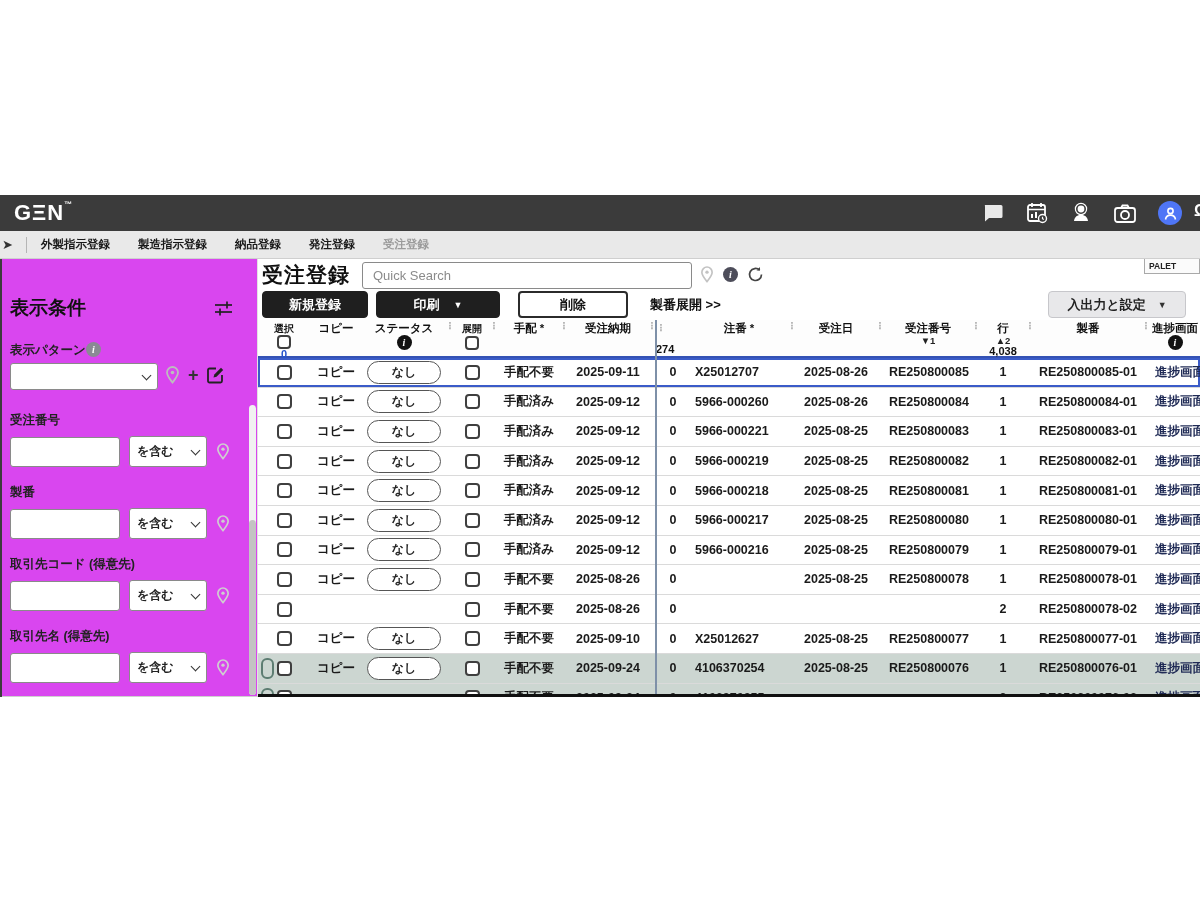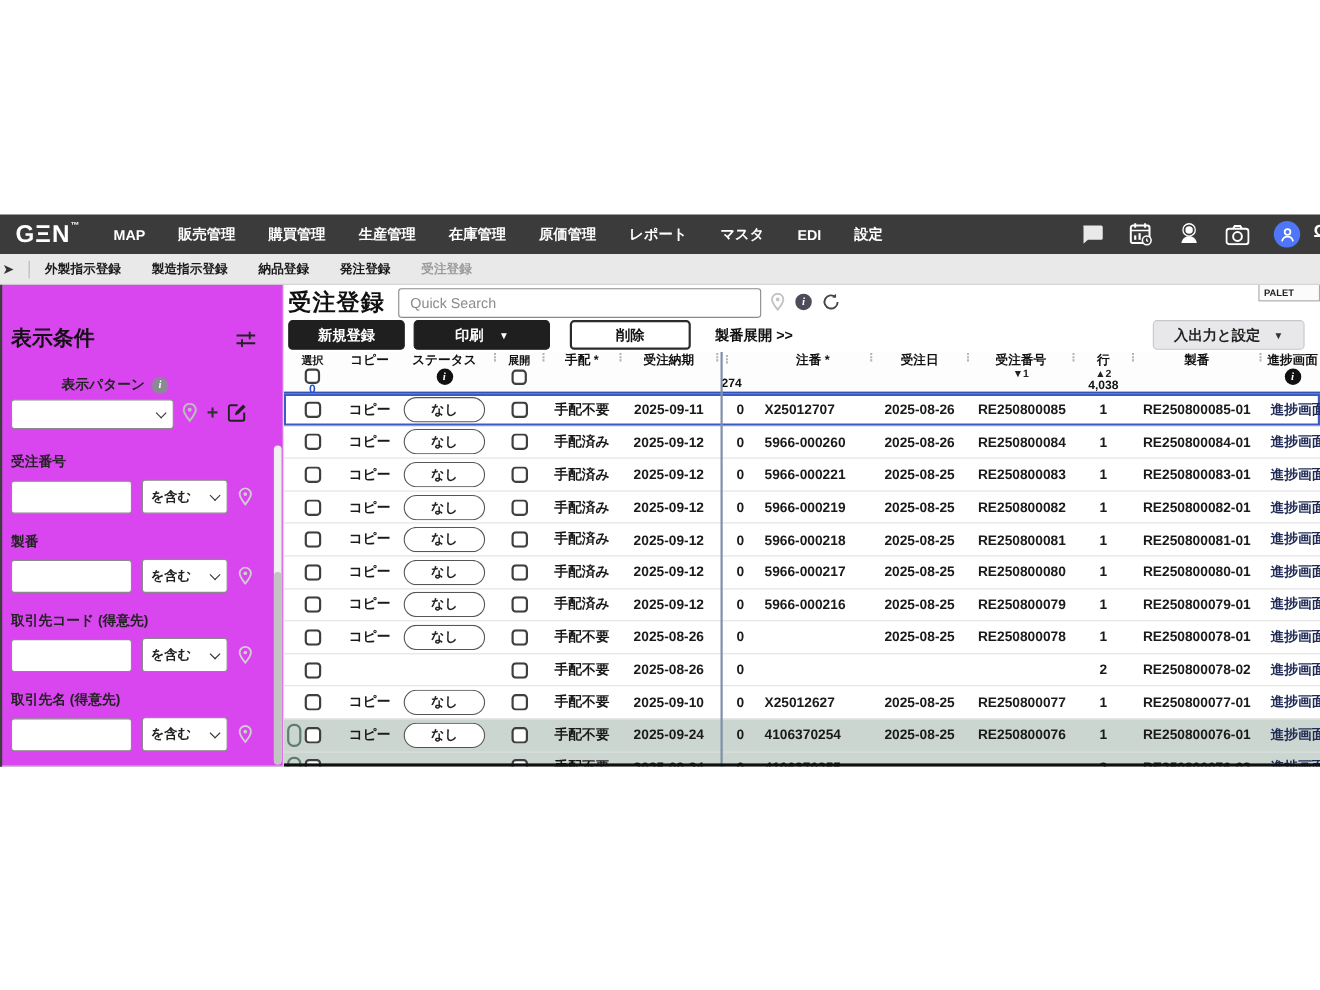--- a/index.html
+++ b/index.html
@@ -26,21 +26,21 @@
   .sn-item { font-size:11.5px; font-weight:bold; color:#1a1a1a; cursor:pointer; white-space:nowrap; }
   .sn-item.active { color:#9b9b9b; cursor:default; }
 
   
   .content { position:absolute; left:0; top:64px; width:1200px; height:438px; }
 
   
   .sidebar { position:absolute; left:0; top:0; width:258px; height:438px; background:#d946ef; border-left:2px solid #3c3c3c; border-right:1px solid #e3e3e3; }
   .sb-title-row { position:absolute; left:8px; top:36px; right:24px; display:flex; justify-content:space-between; align-items:center; }
   .sb-title { font-size:19px; font-weight:bold; color:#111; }
-  .sb-pattern-label { position:absolute; left:8px; top:83px; font-size:12.5px; font-weight:bold; color:#222; display:flex; align-items:center; gap:6px;margin-left:46px; }
+  .sb-pattern-label { position:absolute; left:8px; top:83px; font-size:12.5px; font-weight:bold; color:#222; display:flex; gap:0; }
   .iinfo { display:inline-flex; width:15px; height:15px; border-radius:50%; background:#8a8a94; color:#fff; font-size:10px; font-weight:bold; align-items:center; justify-content:center; font-family:"Liberation Serif","DejaVu Serif",serif; font-style:italic; }
   .iinfo.dark { background:#4d4d5a; }
   .iinfo.black { background:#111; }
   .sel-box { height:27px; background:#fff; border:1px solid #8a8a8a; border-radius:3px; display:flex; align-items:center; justify-content:space-between; padding:0 7px; cursor:pointer; }
   .sel-box .sel-val { font-size:12px; font-weight:bold; color:#222; }
   .chevron { width:7px; height:7px; border-right:1.6px solid #333; border-bottom:1.6px solid #333; transform:rotate(45deg); margin-top:-3px; flex:none; }
   .sb-pattern-select { position:absolute; left:8px; top:104px; width:148px; }
   .sb-pattern-icons { position:absolute; left:163px; top:107px; display:flex; align-items:center; gap:8px; }
   .field-group { position:absolute; left:8px; }
   .f-label { font-size:12.5px; font-weight:bold; color:#222; margin-bottom:7px; white-space:nowrap; }
@@ -108,33 +108,20 @@
   svg { display:block; }
 </style>
 </head>
 <body>
 
 <div class="canvas">
   <div class="app">
 
     <header class="topbar">
       <div class="logo"><span>GΞN</span><sup>™</sup></div>
-      <nav class="topnav">
-
-      <span class="tn-item">MAP</span>
-          <span class="tn-item">販売管理</span>
-          <span class="tn-item">購買管理</span>
-          <span class="tn-item">生産管理</span>
-          <span class="tn-item">在庫管理</span>
-          <span class="tn-item">原価管理</span>
-          <span class="tn-item">レポート</span>
-          <span class="tn-item">マスタ</span>
-          <span class="tn-item">EDI</span>
-          <span class="tn-item">設定</span>
-        </nav>
       <div class="topicons">
         <span class="ticon">
           <svg width="20" height="18" viewBox="0 0 20 18">
               <path d="M2 1h16a1.5 1.5 0 011.5 1.5v10A1.5 1.5 0 0118 14h-12l-4 3.5V2.5A1.5 1.5 0 012 1z" fill="#e9e9e9"></path>
             </svg>
         </span>
         <span class="ticon">
           <svg width="22" height="22" viewBox="0 0 22 22">
               <rect x="2" y="3" width="17" height="16" rx="2" fill="none" stroke="#fff" stroke-width="1.8"></rect>
               <line x1="6" y1="1" x2="6" y2="5" stroke="#fff" stroke-width="1.8"></line>

